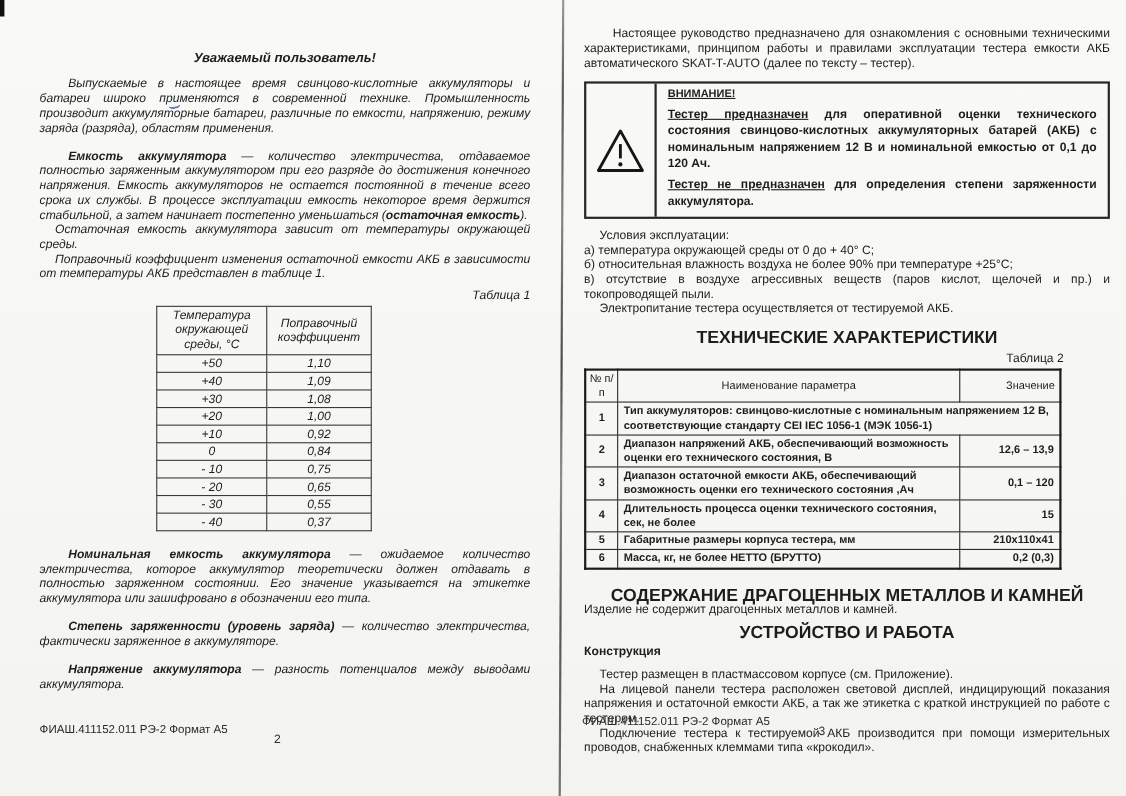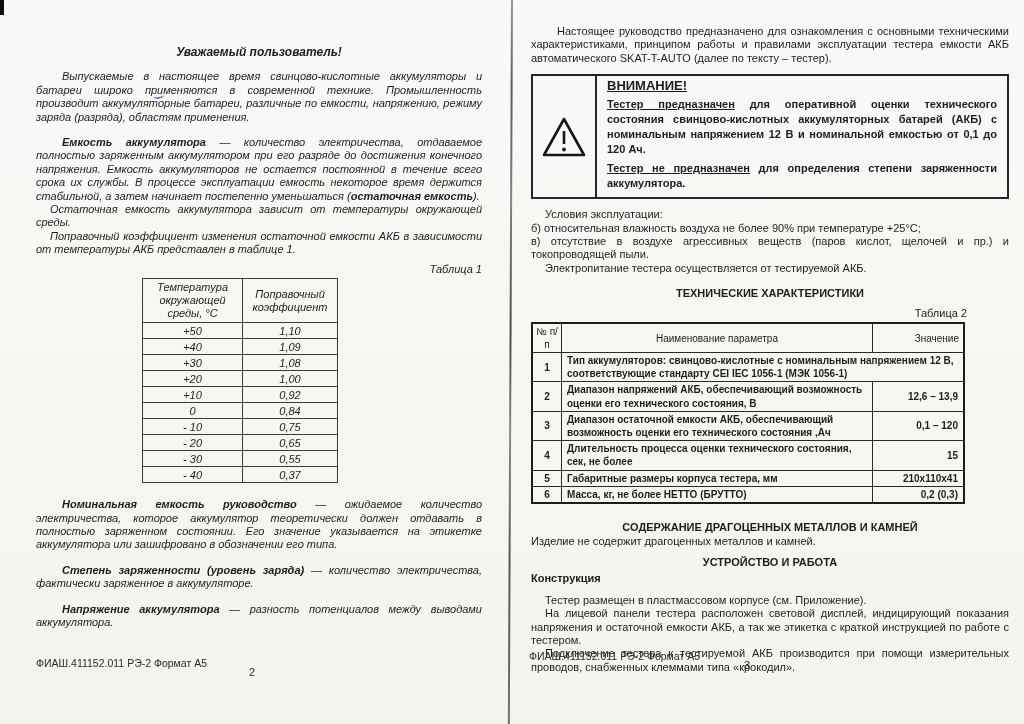--- a/index.html
+++ b/index.html
@@ -38,25 +38,25 @@
   table { border-collapse:collapse; }
   .t1 { margin:2px 0 0 106px; width:196px; font-size:11px; font-style:italic; }
   .t1 th, .t1 td { border:1px solid #3a3a3a; text-align:center; padding:0 20px; }
   .t1 th { font-weight:normal; line-height:13px; padding:2px 3px; }
   .t1 td { height:15px; line-height:14px; }
   .tbl-label { text-align:right !important; margin-top:6px !important; }
 
   .warning-box { border:2px solid #262626; display:flex; margin:9px 0 9px 0; background:transparent; }
   .wb-icon { width:62px; border-right:2px solid #262626; display:flex; align-items:center; justify-content:center; }
   .wb-body { flex:1; padding:2px 10px 6px 10px; font-weight:bold; line-height:15px; }
-  .wb-title { text-align:center; text-decoration:underline; margin-bottom:3px !important; font-size:13px; }
+  .wb-title { text-align:center; text-decoration:underline; margin-bottom:3px !important; font-size:10px; }
   .wb-body p.item { margin-top:4px; }
   .u { text-decoration:underline; }
 
-  .center-head { text-align:center !important; font-weight:bold; font-size:11px; }
+  .center-head { text-align:center !important; font-weight:bold; font-size:16px; }
 
   .t2 { width:434px; font-size:10px; border:2px solid #1c1c1c; margin-top:2px; }
   .t2 th, .t2 td { border:1px solid #2a2a2a; padding:1px 5px; vertical-align:middle; }
   .t2 th { font-weight:normal; text-align:center; line-height:13px; padding:3px 4px; }
   .t2 td { font-weight:bold; line-height:13.2px; }
   .t2 .num { text-align:center; width:24px; padding:1px 2px; }
   .t2 .val { text-align:right; width:80px; }
 
   .footer-doc { position:absolute; font-size:10.5px; color:#2a2a2a; }
   .page-num { position:absolute; font-size:11px; color:#2a2a2a; }
@@ -124,21 +124,21 @@
           <td>- 30</td>
           <td>0,55</td>
         </tr>
       <tr>
           <td>- 40</td>
           <td>0,37</td>
         </tr>
     </tbody>
   </table>
 
-  <p class="ind gap-l"><span class="lead">Номинальная емкость руководство</span><span> — ожидаемое количество электричества, которое аккумулятор теоретически должен отдавать в полностью заряженном состоянии. Его значение указывается на этикетке аккумулятора или зашифровано в обозначении его типа.</span></p>
+  <p class="ind gap-l"><span class="lead">Номинальная емкость аккумулятора</span><span> — ожидаемое количество электричества, которое аккумулятор теоретически должен отдавать в полностью заряженном состоянии. Его значение указывается на этикетке аккумулятора или зашифровано в обозначении его типа.</span></p>
 
   <p class="ind gap-m"><span class="lead">Степень заряженности (уровень заряда)</span><span> — количество электричества, фактически заряженное в аккумуляторе.</span></p>
 
   <p class="ind gap-m"><span class="lead">Напряжение аккумулятора</span><span> — разность потенциалов между выводами аккумулятора.</span></p>
 </div>
 
 <div class="page page-right">
   <p class="ind">Настоящее руководство предназначено для ознакомления с основными техническими  характеристиками, принципом работы и правилами эксплуатации тестера емкости АКБ автоматического SKAT-T-AUTO (далее по тексту – тестер).</p>
 
   <div class="warning-box">
@@ -150,20 +150,21 @@
       </svg>
     </div>
     <div class="wb-body">
       <p class="wb-title">ВНИМАНИЕ!</p>
       <p class="item"><span class="u">Тестер предназначен</span><span> для оперативной оценки технического состояния свинцово-кислотных аккумуляторных батарей (АКБ) с номинальным напряжением 12 В и номинальной емкостью от 0,1 до 120 Ач.</span></p>
       <p class="item"><span class="u">Тестер не предназначен</span><span> для определения степени заряженности аккумулятора.</span></p>
     </div>
   </div>
 
   <p class="ind-s">Условия эксплуатации:</p>
+  <p>а)  температура окружающей среды от  0 до + 40° С;</p>
   <p>б)  относительная влажность воздуха не более 90% при температуре +25°С;</p>
   <p>в)  отсутствие в воздухе агрессивных веществ (паров кислот, щелочей и пр.) и токопроводящей пыли.</p>
   <p class="ind-s">Электропитание тестера осуществляется от тестируемой АКБ.</p>
 
   <p class="center-head gap-m">ТЕХНИЧЕСКИЕ ХАРАКТЕРИСТИКИ</p>
   <p class="tbl-label" style="margin-right:42px; margin-top:3px;">Таблица 2</p>
 
   <table class="t2">
     <thead>
       <tr>

